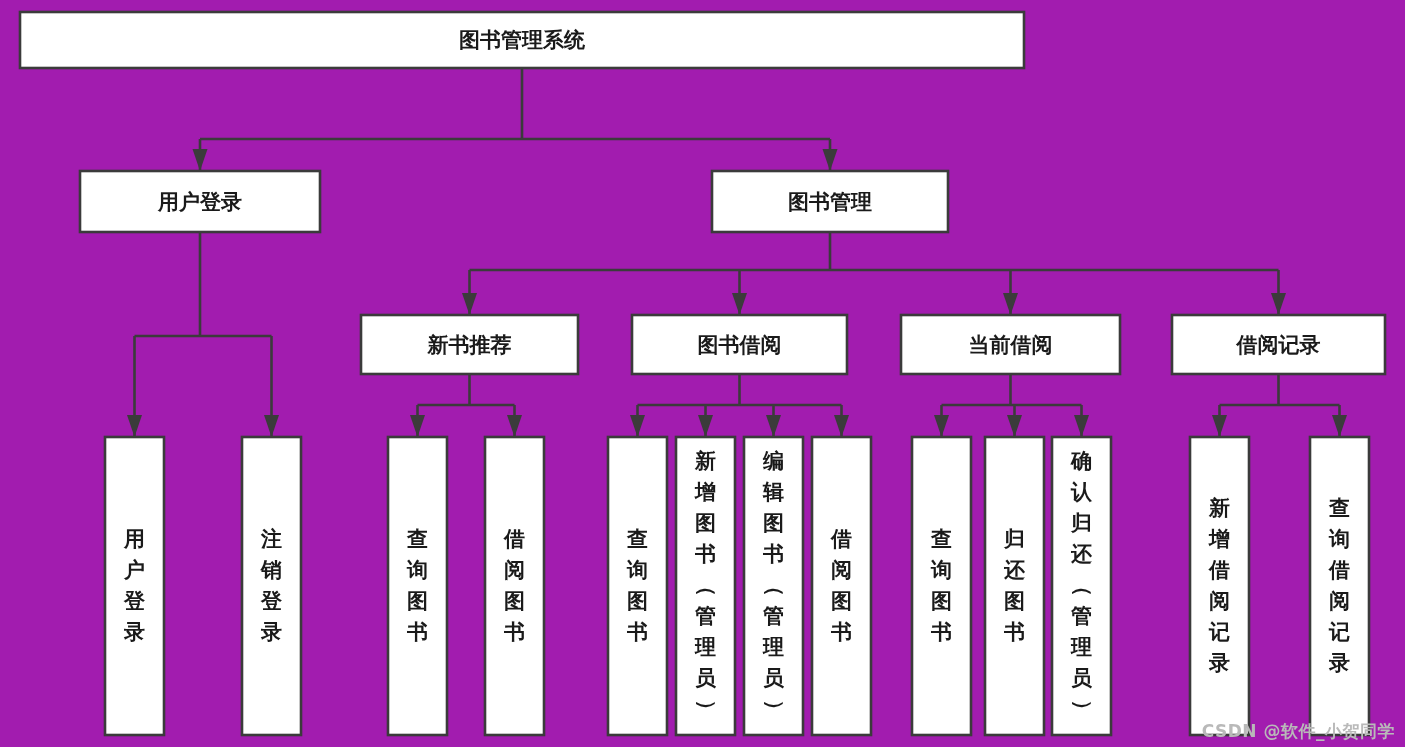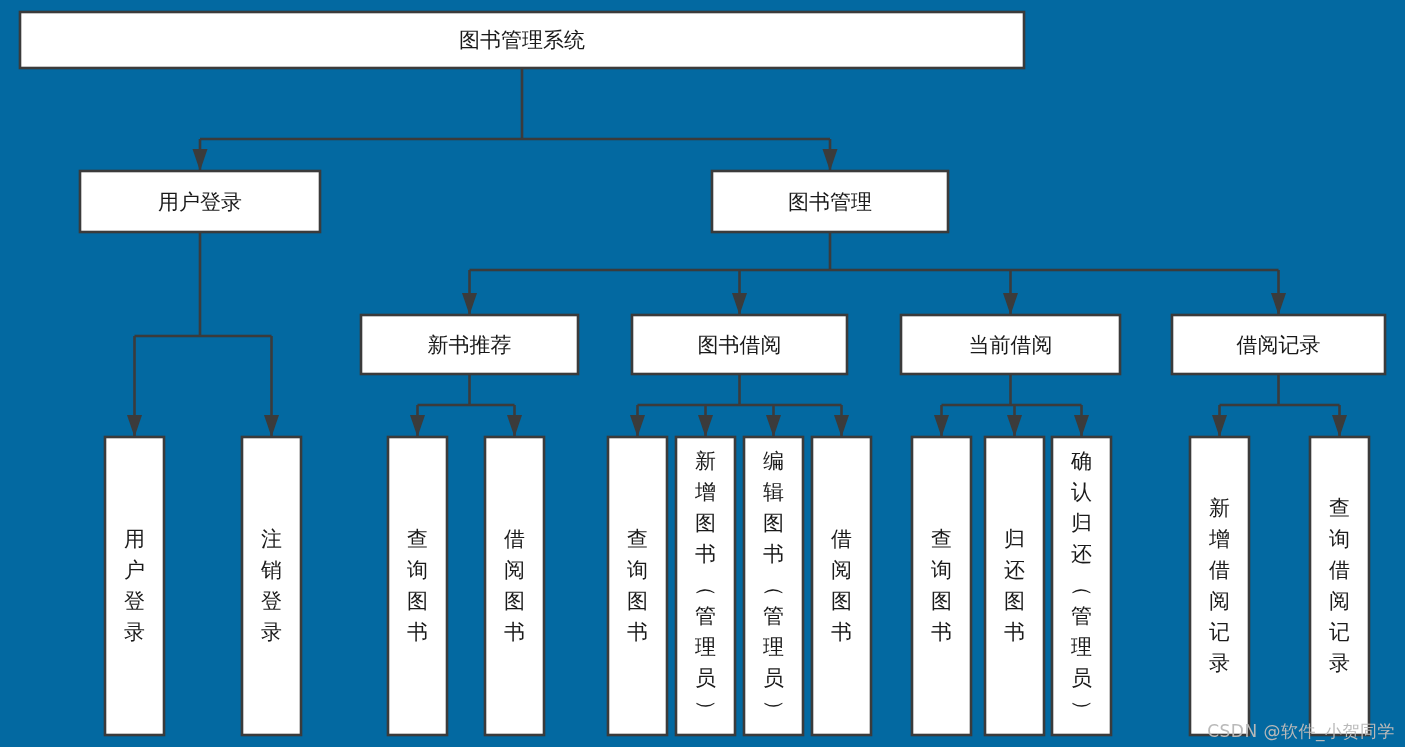--- a/index.html
+++ b/index.html
@@ -10,21 +10,22 @@
   body {
     width: 1405px;
     height: 747px;
     overflow: hidden;
     font-family: "DejaVu Sans", "Liberation Sans", sans-serif;
   }
   #diagram-root {
     position: relative;
     width: 1405px;
     height: 747px;
-    background: #0369a1;
+    background: #a21caf;
+    font-weight: bold;
   }
   svg#flow {
     position: absolute;
     left: 0;
     top: 0;
     width: 1405px;
     height: 747px;
     display: block;
   }
   .node-rect {

